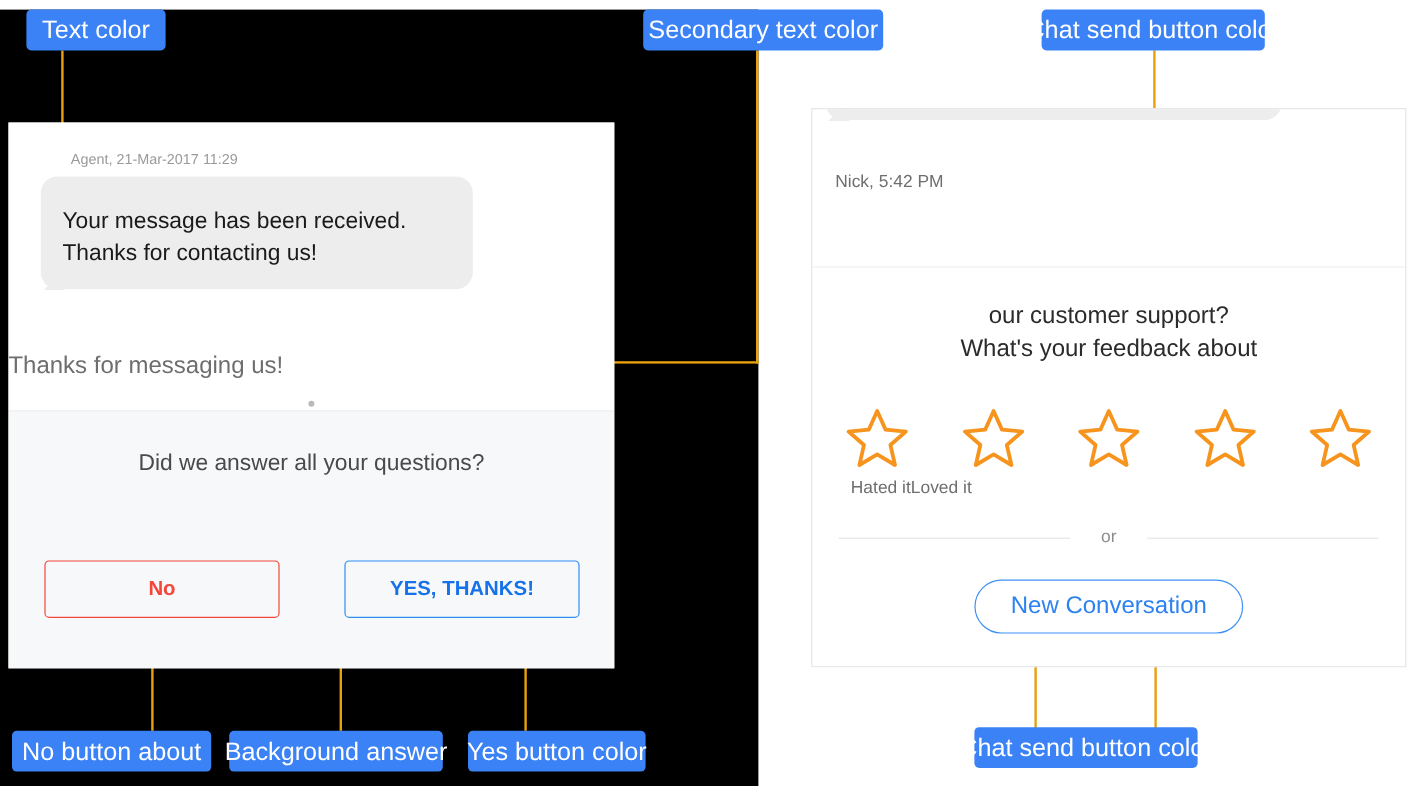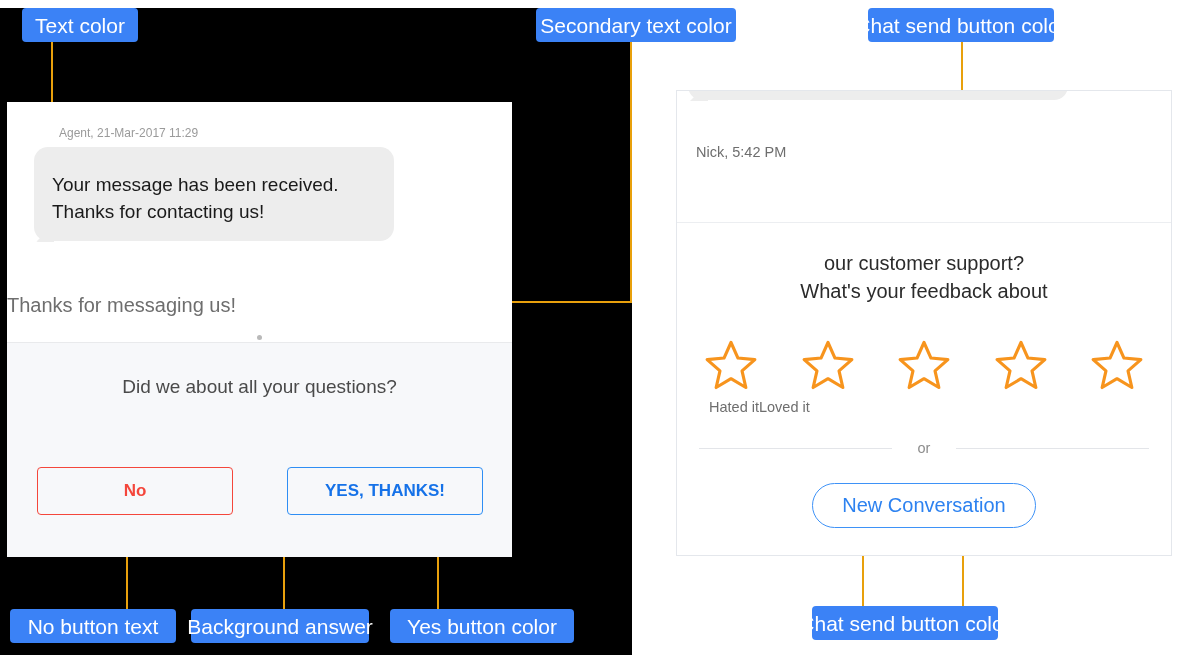--- a/index.html
+++ b/index.html
@@ -158,35 +158,35 @@
 
   <div class="lead lead-v" style="left:437px;top:509px;height:100px;"></div>
 
   <div class="lead lead-v" style="left:862px;top:532px;height:77px;"></div>
   <div class="lead lead-v" style="left:962px;top:525px;height:84px;"></div>
 
   <div class="badge" style="left:22px;top:8px;width:116px;">Text color</div>
   <div class="badge" style="left:520px;top:8px;width:200px;margin-left:16px;">Secondary text color</div>
   <div class="badge" style="left:868px;top:8px;width:186px;">Chat send button color</div>
 
-  <div class="badge" style="left:10px;top:609px;width:166px;">No button text</div>
+  <div class="badge" style="left:10px;top:609px;width:166px;">No button about</div>
   <div class="badge" style="left:191px;top:609px;width:178px;">Background answer</div>
-  <div class="badge" style="left:390px;top:609px;width:184px;">Yes button color</div>
+  <div class="badge" style="left:390px;top:609px;width:148px;">Yes button color</div>
   <div class="badge" style="left:812px;top:606px;width:186px;">Chat send button color</div>
 
   <div class="widget-left">
     <div class="wl-top">
       <div class="msg-meta">Agent, 21-Mar-2017 11:29</div>
       <div class="bubble">Your message has been received. Thanks for contacting us!</div>
       <div class="thanks">Thanks for messaging us!</div>
       <div class="pager"><span></span></div>
     </div>
     <div class="wl-divider"></div>
     <div class="wl-bottom">
-      <div class="question">Did we about all your questions?</div>
+      <div class="question">Did we answer all your questions?</div>
       <div class="btnrow">
         <div class="cbtn btn-no">No</div>
         <div class="cbtn btn-yes">YES, THANKS!</div>
       </div>
     </div>
   </div>
 
   <div class="widget-right">
     <div class="wr-top">
       <div class="r-bubble">reaches your address.</div>

